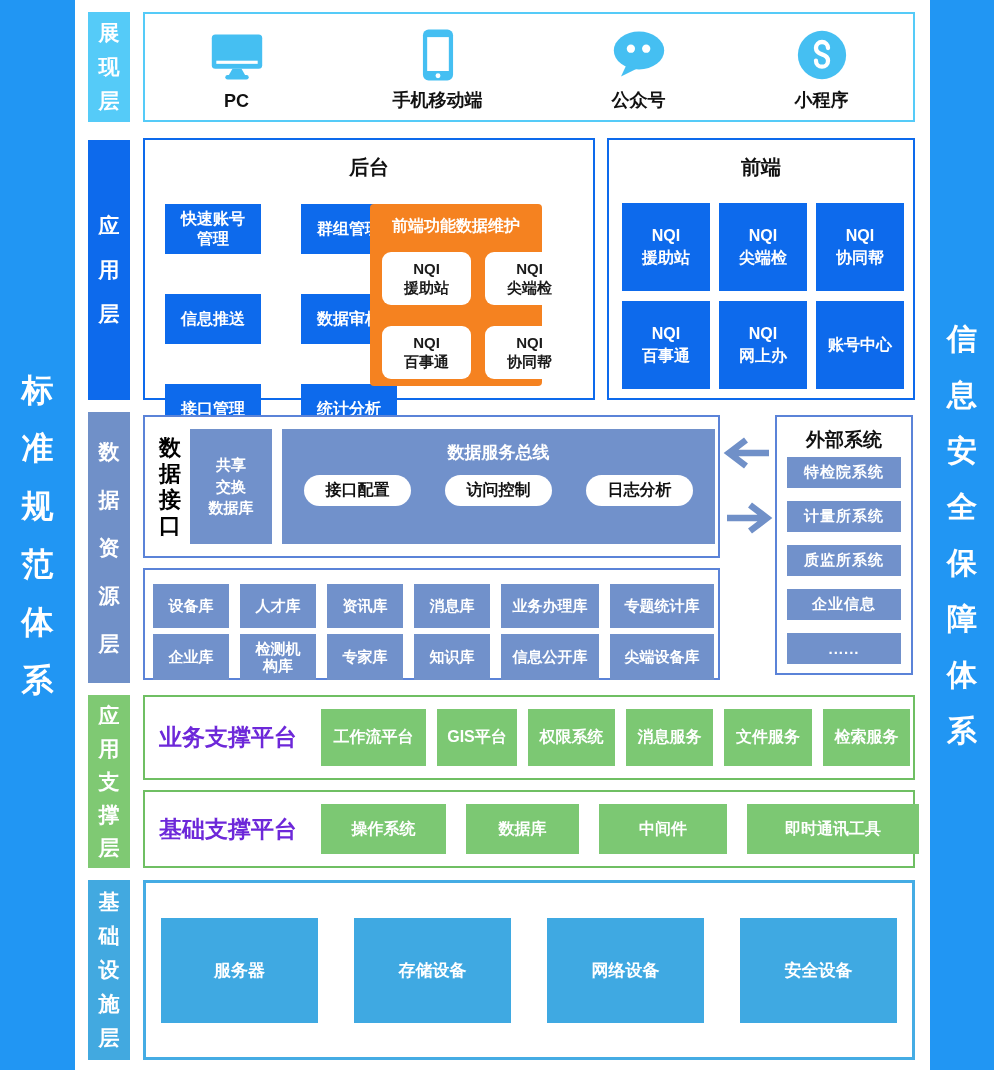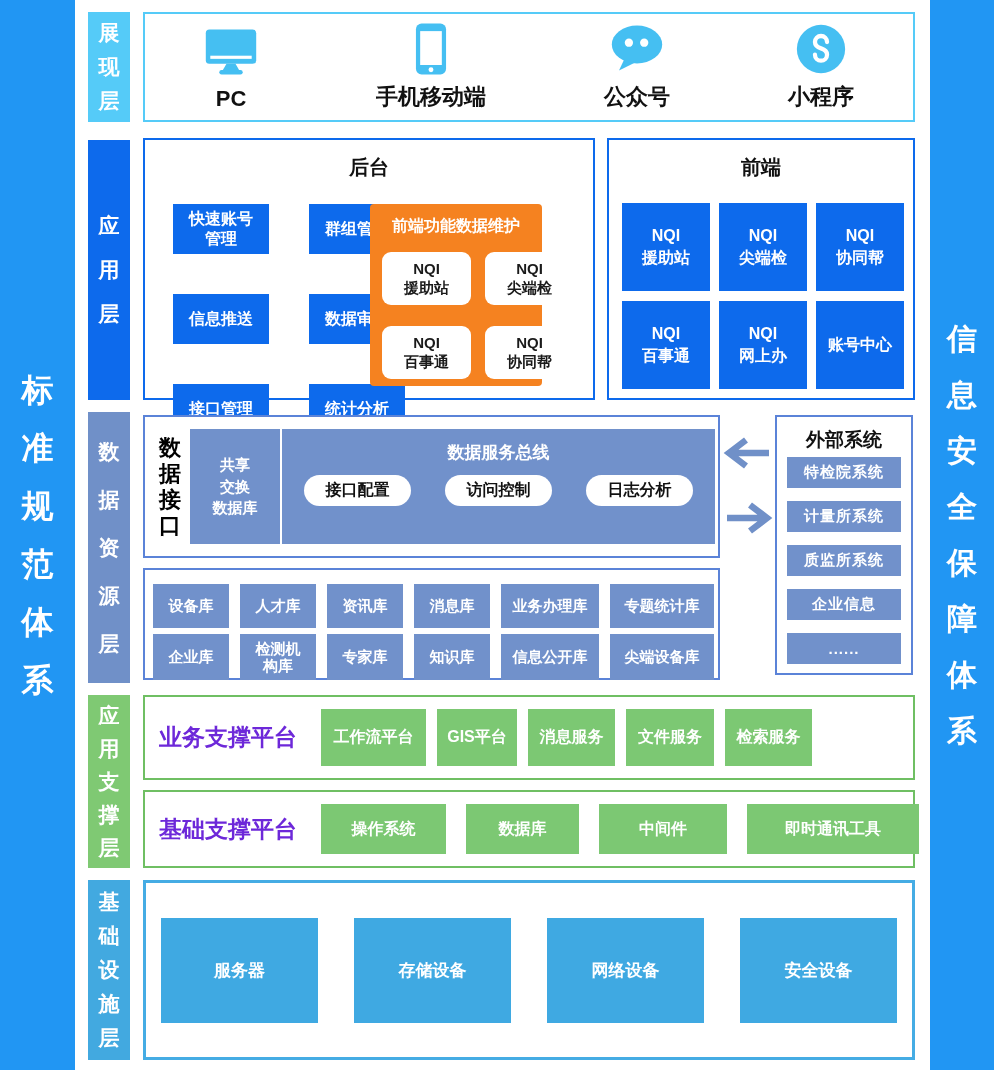--- a/index.html
+++ b/index.html
@@ -18,43 +18,43 @@
   .lbl-app{top:140px;height:260px;background:#0D6AEC;line-height:44px;}
   .lbl-data{top:412px;height:271px;background:#7090C8;line-height:48px;}
   .lbl-sup{top:695px;height:173px;background:#7FC973;line-height:33px;}
   .lbl-infra{top:880px;height:180px;background:#42A9E0;line-height:34px;}
   
   .frame{position:absolute;background:#fff;box-sizing:border-box;}
   .f-pres{left:143px;top:12px;width:772px;height:110px;border:2px solid #55CBF8;
           display:flex;align-items:stretch;justify-content:space-around;}
   .device{display:flex;flex-direction:column;align-items:center;justify-content:flex-end;padding-bottom:8px;}
   .device .ic{height:58px;display:flex;align-items:center;justify-content:center;}
-  .device-label{font-size:22px;font-weight:bold;color:#111;margin-top:4px;}
+  .device-label{font-size:18px;font-weight:bold;color:#111;margin-top:4px;}
   .f-backend{left:143px;top:138px;width:452px;height:262px;border:2px solid #0D6AEC;}
   .f-frontend{left:607px;top:138px;width:308px;height:262px;border:2px solid #0D6AEC;}
   .panel-title{position:absolute;top:14px;left:0;right:0;text-align:center;font-size:20px;font-weight:bold;color:#111;}
   .cell{display:flex;align-items:center;justify-content:center;text-align:center;font-weight:bold;white-space:pre-line;box-sizing:border-box;}
   .cell-blue{background:#0D6AEC;color:#fff;}
-  .bk-grid{position:absolute;left:28px;top:64px;width:204px;display:grid;
+  .bk-grid{position:absolute;left:20px;top:64px;width:204px;display:grid;
            grid-template-columns:96px 96px;grid-auto-rows:50px;column-gap:12px;row-gap:15px;gap:40px;}
   .bk-grid .cell{font-size:16px;line-height:1.25;}
   .orange-panel{position:absolute;left:225px;top:64px;width:172px;height:182px;background:#F58220;border-radius:4px;text-decoration:underline;}
   .orange-title{position:absolute;top:12px;left:0;right:0;text-align:center;color:#fff;font-size:16px;font-weight:bold;}
   .orange-grid{position:absolute;left:12px;top:48px;width:192px;display:grid;
                grid-template-columns:89px 89px;grid-auto-rows:53px;column-gap:14px;row-gap:21px;}
   .cell-white{background:#fff;color:#1a1a1a;border-radius:9px;font-size:15px;line-height:1.25;}
   .fe-grid{position:absolute;left:13px;top:63px;width:282px;display:grid;
            grid-template-columns:88px 88px 88px;grid-auto-rows:88px;column-gap:9px;row-gap:10px;}
   .fe-grid .cell{font-size:16px;line-height:1.4;}
   
   .f-iface{left:143px;top:415px;width:577px;height:143px;border:2px solid #5B83D8;}
   .vert-title{position:absolute;left:6px;top:0;bottom:0;width:38px;display:flex;align-items:center;justify-content:center;
               font-size:22px;line-height:26px;font-weight:bold;color:#000;text-align:center;white-space:pre-line;}
   .cell-m{background:#7191CB;color:#fff;}
-  .exch{position:absolute;left:45px;top:12px;width:90px;height:115px;font-size:15px;line-height:1.45;}
+  .exch{position:absolute;left:45px;top:12px;width:82px;height:115px;font-size:15px;line-height:1.45;}
   .bus{position:absolute;left:137px;top:12px;width:433px;height:115px;background:#7191CB;}
   .bus-title{position:absolute;top:12px;left:0;right:0;text-align:center;color:#fff;font-size:17px;font-weight:bold;}
   .pills{position:absolute;left:22px;right:22px;top:46px;display:flex;justify-content:space-between;}
   .pill{width:107px;height:31px;border-radius:16px;background:#fff;color:#111;font-size:16px;
         display:flex;align-items:center;justify-content:center;font-weight:bold;}
   .f-libs{left:143px;top:568px;width:577px;height:112px;border:2px solid #5B83D8;}
   .libs-grid{position:absolute;left:8px;top:7px;display:grid;
              grid-template-columns:76px 76px 76px 76px 98px 104px;grid-template-rows:44px 46px;
              column-gap:11px;row-gap:6px;margin-top:7px;}
   .libs-grid .cell{font-size:15px;line-height:1.15;}
@@ -262,20 +262,21 @@
 用
 支
 撑
 层</div>
 
   <div class="frame f-biz">
     <div class="sup-title">业务支撑平台</div>
     <div class="biz-cells">
       <div class="cell cell-g bw1">工作流平台</div>
       <div class="cell cell-g bw2">GIS平台</div>
+      <div class="cell cell-g bw3">权限系统</div>
       <div class="cell cell-g bw4">消息服务</div>
       <div class="cell cell-g bw5">文件服务</div>
       <div class="cell cell-g bw6">检索服务</div>
     </div>
   </div>
 
   <div class="frame f-basic">
     <div class="sup-title">基础支撑平台</div>
     <div class="basic-cells">
       <div class="cell cell-g kw1">操作系统</div>

